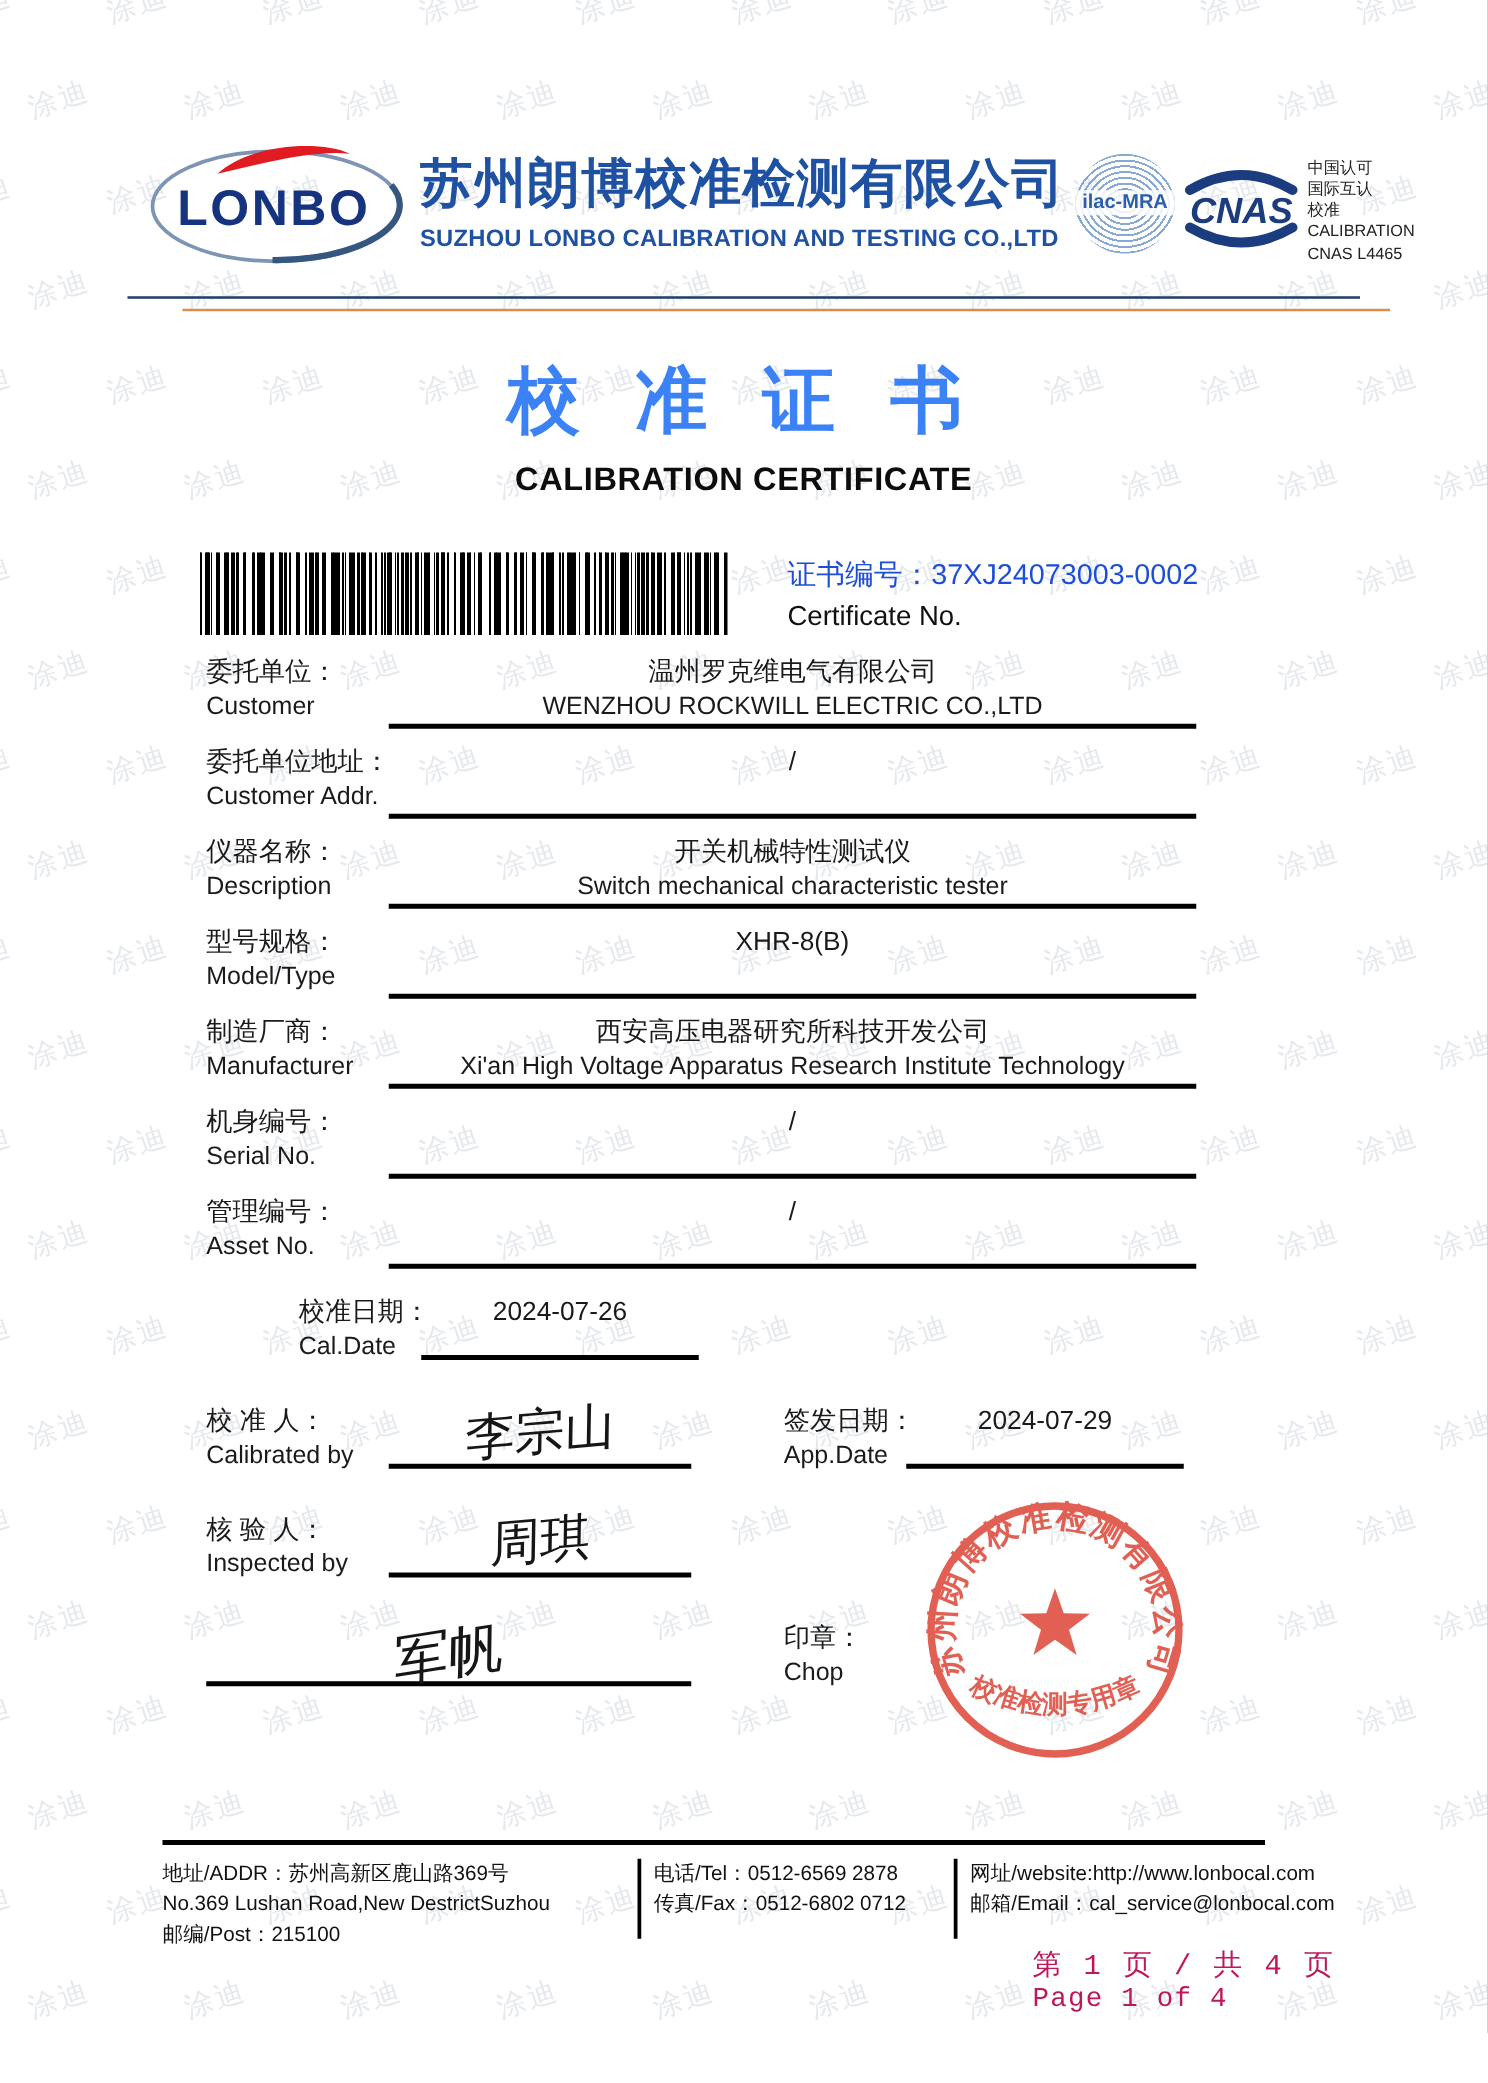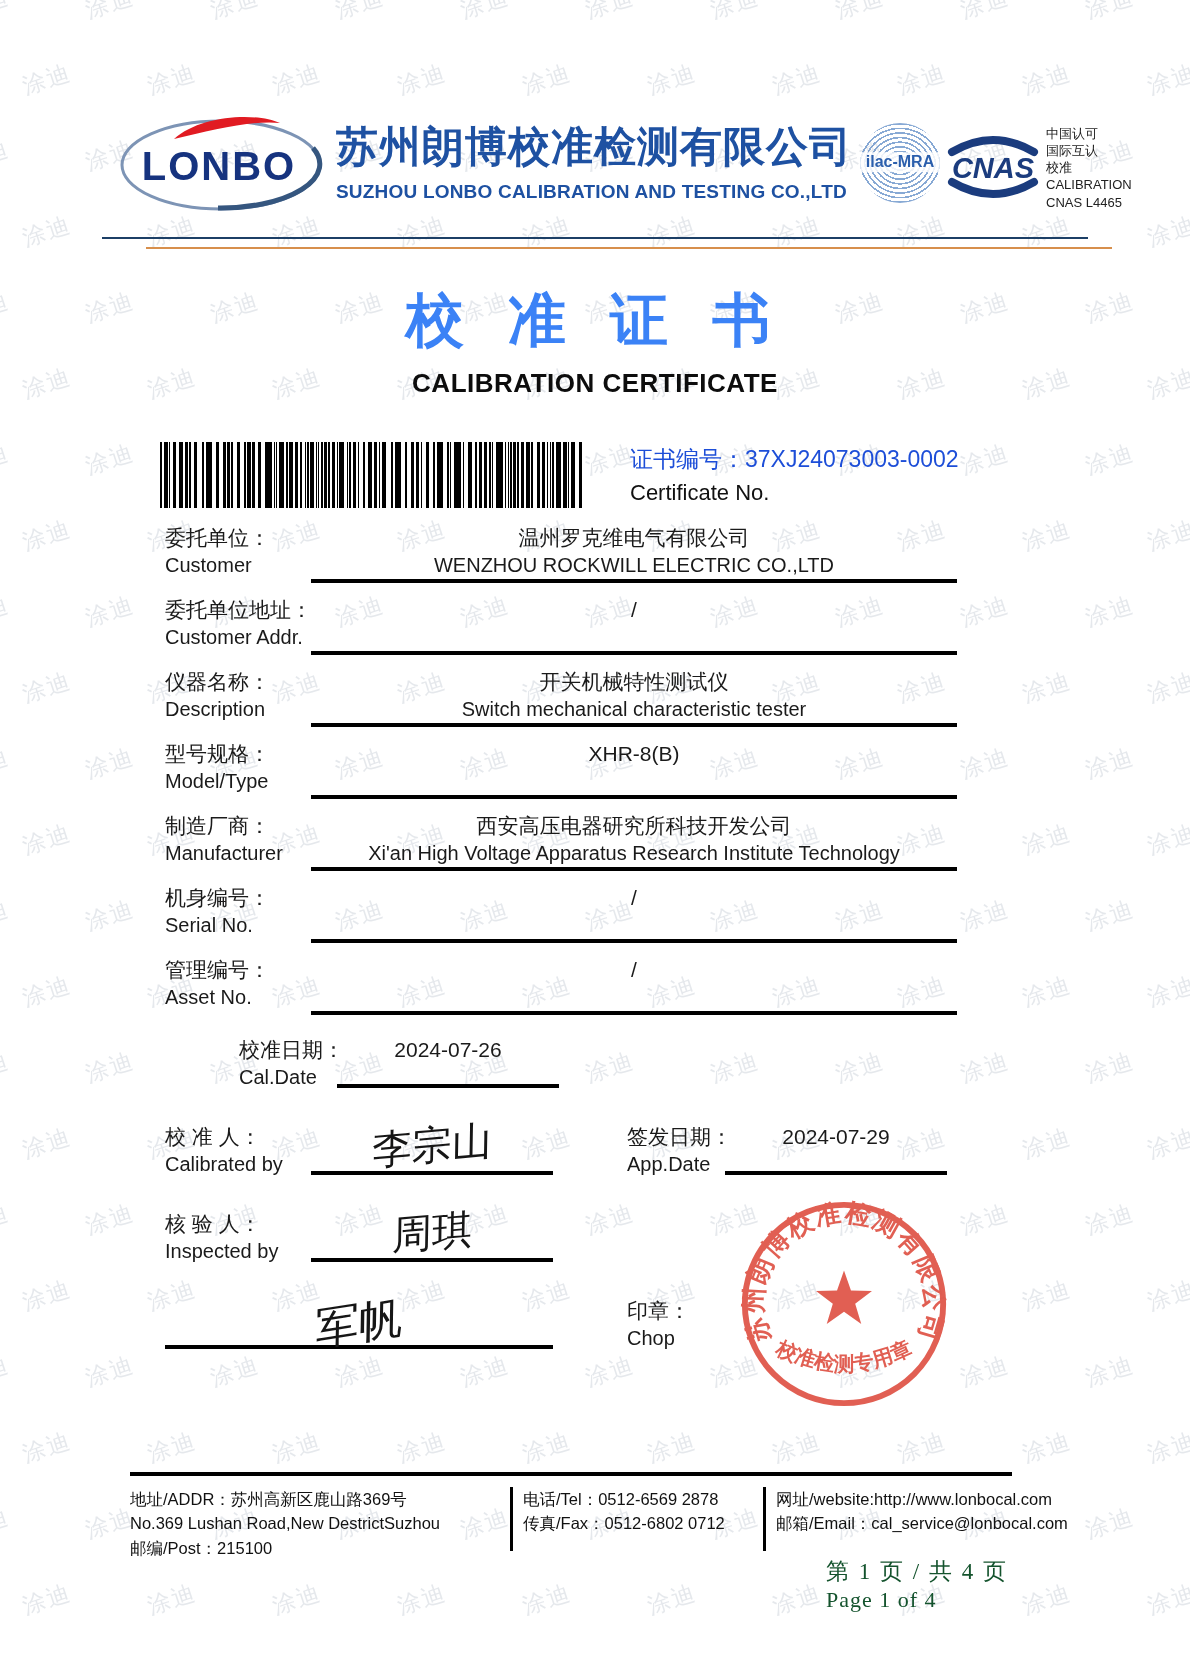--- a/index.html
+++ b/index.html
@@ -75,21 +75,21 @@
 
   
   .footer-rule { position:absolute; top:1472px; left:130px; width:882px; height:4px; background:#000; }
   .footer-cols { position:absolute; top:1487px; left:130px; width:882px; display:flex; font-size:16.5px; line-height:1.48; color:#111; }
   .fcol1 { width:380px; flex:none; }
   .fdiv { width:3px; background:#000; height:64px; flex:none; }
   .fcol2 { width:250px; flex:none; padding-left:10px; }
   .fcol3 { flex:1; padding-left:10px; }
   .footer-cols div div { white-space:nowrap; }
 
-  .pagination { position:absolute; top:1556px; left:826px; width:210px; font-family:Liberation Serif, serif; color:#14532d; }
+  .pagination { position:absolute; top:1556px; left:826px; width:210px; font-family:Liberation Mono, monospace; color:#be185d; }
   .pag-zh { font-size:23px; letter-spacing:2px; white-space:nowrap; }
   .pag-en { font-size:22px; margin-top:0; letter-spacing:1px; }
 </style>
 </head>
 <body>
 
 <div class="page">
   <div class="wm-layer">
       <span class="wm" style="left: -40px; top: -12px;">涂迪</span>
       <span class="wm" style="left: 85px; top: -12px;">涂迪</span>

